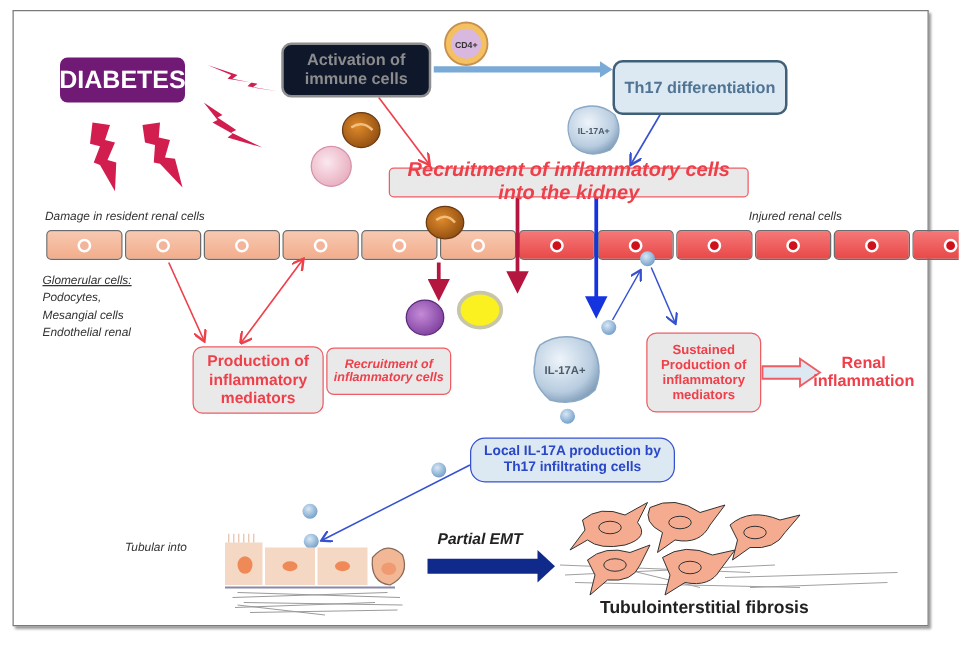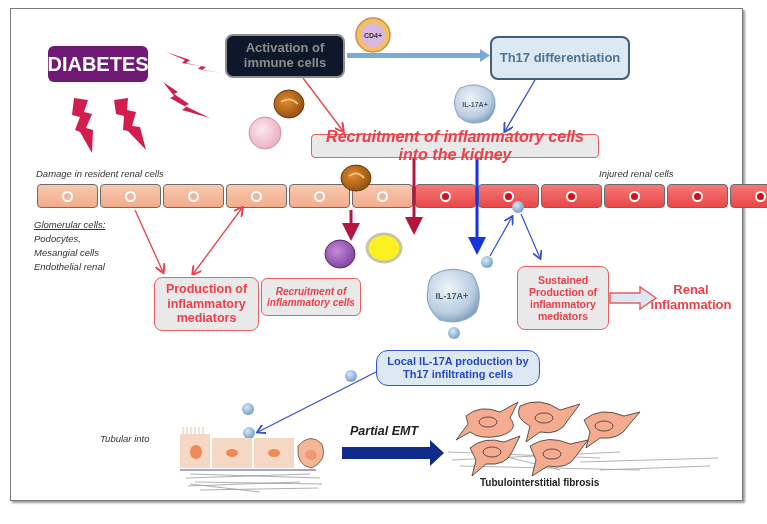--- a/index.html
+++ b/index.html
@@ -7,21 +7,21 @@
          font-family: "Liberation Sans", sans-serif; }
   .frame { position: absolute; left: 10px; top: 8px; width: 731px; height: 491px;
            border: 1px solid #7a7a7a; box-shadow: 2px 2px 2px #9a9a9a; background: #fff; }
   svg.layer { position: absolute; left: 0; top: 0; width: 767px; height: 524px; }
   .box { position: absolute; display: flex; align-items: center; justify-content: center;
          text-align: center; box-sizing: border-box; font-weight: bold; line-height: 1.15; }
   .diabetes { left: 48px; top: 46px; width: 100px; height: 36px; background: #701a75;
               color: #fff; border-radius: 6px; font-size: 20px; }
   .activation { left: 225px; top: 34px; width: 120px; height: 44px; background: #0f172a;
                 color: #8c8c8c; border: 2px solid #8e8e8e; border-radius: 8px; font-size: 13px; }
-  .th17 { left: 490px; top: 36px; width: 140px; height: 44px; background: #dce8f2;
+  .th17 { left: 490px; top: 48px; width: 140px; height: 44px; background: #dce8f2;
           color: #4f7494; border: 2px solid #3f6078; border-radius: 8px; font-size: 13px; }
   .recruit-kidney { left: 311px; top: 134px; width: 288px; height: 24px; background: #e9e9e9;
                     color: #ee3f4a; border: 1.5px solid #ee5d64; border-radius: 4px;
                     font-size: 16px; font-style: italic; }
   .prod-med { left: 127px; top: 277px; width: 105px; height: 54px; background: #e9e9e9;
               color: #ee3f4a; border: 1.5px solid #ee5d64; border-radius: 8px; font-size: 12.5px; margin-left: 27px; }
   .recruit-cells { left: 261px; top: 278px; width: 100px; height: 38px; background: #e9e9e9;
                    color: #ee3f4a; border: 1.5px solid #ee5d64; border-radius: 6px;
                    font-size: 10px; font-style: italic; }
   .sustained { left: 517px; top: 266px; width: 92px; height: 64px; background: #e9e9e9;
@@ -30,21 +30,21 @@
                 font-size: 13px; }
   .local-il { left: 376px; top: 350px; width: 164px; height: 36px; background: #dce8f2;
               color: #2a47c8; border: 1.5px solid #3551d0; border-radius: 12px; font-size: 11px; }
   .label { position: absolute; font-style: italic; color: #333; font-size: 9.5px; white-space: nowrap; }
   .glom { position: absolute; left: 34px; top: 218px; font-style: italic; color: #333;
           font-size: 9.5px; line-height: 14px; }
   .glom .u { text-decoration: underline; }
   .emt { position: absolute; left: 350px; top: 424px; font-weight: bold; font-style: italic;
          color: #222; font-size: 12.5px; }
   .fibrosis { position: absolute; left: 480px; top: 477px; font-weight: bold; color: #222;
-              font-size: 10px; }
+              font-size: 14px; }
   .cellrow { position: absolute; top: 184px; height: 26px; display: flex; }
   .rcell { width: 61px; height: 24px; margin-right: 2px; border: 1px solid #6b6b6b;
            border-radius: 4px; box-sizing: border-box; display: flex; align-items: center;
            justify-content: center; }
   .rcell.healthy { background: linear-gradient(#f7c8b0, #f2ad8c); }
   .rcell.injured { background: linear-gradient(#f57878, #e94848); }
   .nuc { width: 7px; height: 7px; border-radius: 50%; border: 2px solid #fff; box-sizing: content-box; }
   .healthy .nuc { background: #f2b49a; }
   .injured .nuc { background: #d0101a; }
 </style>

